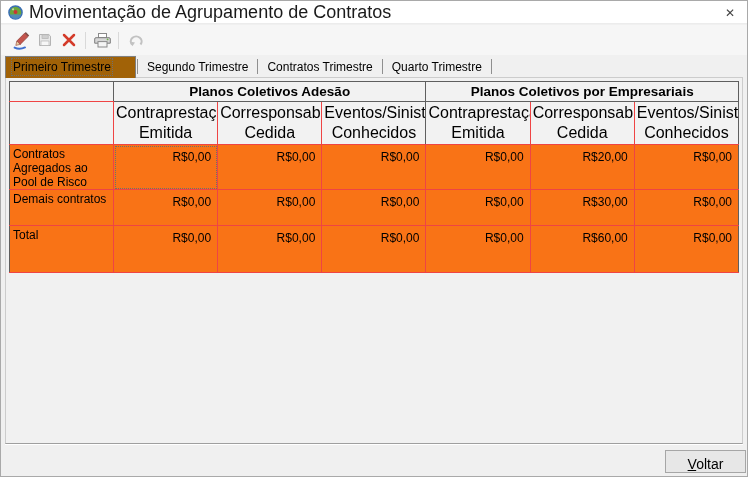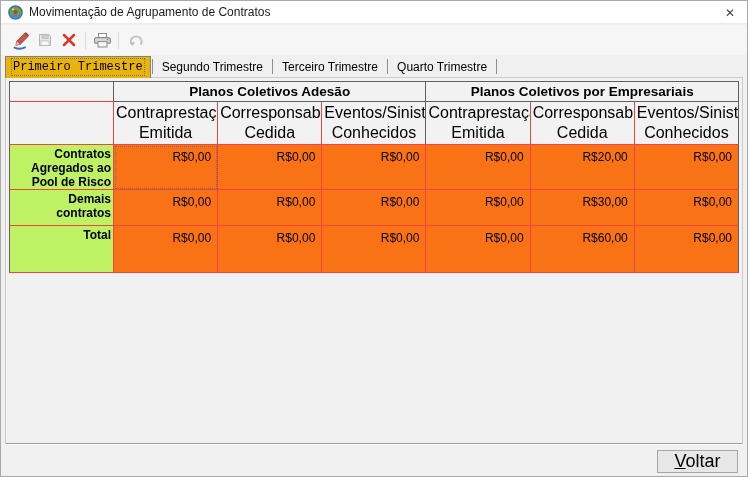--- a/index.html
+++ b/index.html
@@ -11,21 +11,21 @@
     border: 1px solid #a9a9a9; background: #f0f0f0; overflow: hidden;
   }
 
   
   .titlebar {
     position: absolute; top: 0; left: 0; right: 0; height: 23px;
     background: #ffffff; border-bottom: 1px solid #ececec;
     display: flex; align-items: center;
   }
   .app-icon { width: 15px; height: 15px; margin-left: 7px; flex: 0 0 auto; }
-  .title-text { margin-left: 6px; font-size: 12px; color: #1a1a1a; white-space: nowrap; }
+  .title-text { margin-left: 6px; font-size: 18px; color: #1a1a1a; white-space: nowrap; }
   .close-btn {
     position: absolute; right: 0; top: 0; width: 34px; height: 23px;
     display: flex; align-items: center; justify-content: center;
     font-size: 12px; color: #444; cursor: default;
   }
 
   
   .toolbar {
     position: absolute; top: 24px; left: 0; right: 0; height: 30px;
     background: #f6f6f6; display: flex; align-items: center; padding-left: 8px;
@@ -35,22 +35,22 @@
 
   
   .tabstrip {
     position: absolute; top: 55px; left: 4px; right: 4px; height: 21px;
     display: flex; align-items: flex-end;
   }
   .tab {
     font-size: 12px; padding: 3px 8px 3px 8px; white-space: nowrap; position: relative;
   }
   .tab.selected {
-    border: 1px solid #808080; border-bottom: none; background: #eab308;
-    margin-bottom: -1px; z-index: 3; padding: 3px 7px 4px 7px; font-family: Liberation Mono, monospace;
+    border: 1px solid #808080; border-bottom: none; background: #a16207;
+    margin-bottom: -1px; z-index: 3; padding: 3px 24px 4px 7px;
   }
   .tab.selected .tab-label { outline: 1px dotted #707070; outline-offset: 1px; }
   .tab-sep { width: 1px; height: 15px; background: #8f8f8f; align-self: center; margin: 0 1px; }
 
   
   .panel {
     position: absolute; left: 4px; top: 76px; width: 738px; height: 367px;
     background: #f1f1f1; border: 1px solid #cccccc; border-bottom-color: #9f9f9f;
     box-shadow: 0 1px 0 #ffffff; z-index: 2;
   }
@@ -72,34 +72,34 @@
     padding: 1px 0;
   }
   .group-row .corner { border-right-color: #5f5f5f; }
 
   .colhead-row th { height: 26px; font-size: 16px; line-height: 1.25; vertical-align: middle; padding: 1px 2px; }
   .colhead-row th.grp-end   { border-right-color: #5f5f5f; }
   .colhead-row th.grp-start { border-left-color:  #5f5f5f; }
 
   .grid td { background: #f97316; vertical-align: top; font-size: 12px; }
   .grid td.row-label {
-    background: #bef264; font-weight: bold; text-align: right;
+    background: #f97316; font-weight: normal; text-align: left;
     padding: 3px 2px 0 3px; line-height: 1.15;
   }
   .grid td.val { text-align: right; padding: 5px 6px 0 0; }
   .grid tr.r1 { height: 44px; }
   .grid tr.r2 { height: 36px; }
   .grid tr.r3 { height: 47px; }
   .grid td.focus { outline: 1px dotted #6e6e6e; outline-offset: -2px; }
 
   
   .voltar-btn {
-    position: absolute; right: 9px; top: 449px; width: 81px; height: 23px;
+    position: absolute; right: 1px; top: 449px; width: 81px; height: 23px;
     background: #e7e7e7; border: 1px solid #a6a6a6;
-    display: flex; align-items: flex-start; justify-content: center; font-size: 18px;
+    display: flex; align-items: flex-end; justify-content: center; font-size: 14px;
   }
   .voltar-btn .btn-label { display: block; }
   .voltar-btn .btn-label::first-letter { text-decoration: underline; }
 </style>
 </head>
 <body>
 
 <div class="window">
 
   <div class="titlebar">
@@ -155,21 +155,21 @@
   <div class="tabstrip">
     <div class="tab selected">
       <span class="tab-label">Primeiro Trimestre</span>
     </div>
     <div class="tab-sep"></div>
     <div class="tab">
       <span class="tab-label">Segundo Trimestre</span>
     </div>
     <div class="tab-sep"></div>
     <div class="tab">
-      <span class="tab-label">Terceiro Trimestre</span>
+      <span class="tab-label">Contratos Trimestre</span>
     </div>
     <div class="tab-sep"></div>
     <div class="tab">
       <span class="tab-label">Quarto Trimestre</span>
     </div>
     <div class="tab-sep"></div>
   </div>
 
   <div class="panel">
     <table class="grid">

